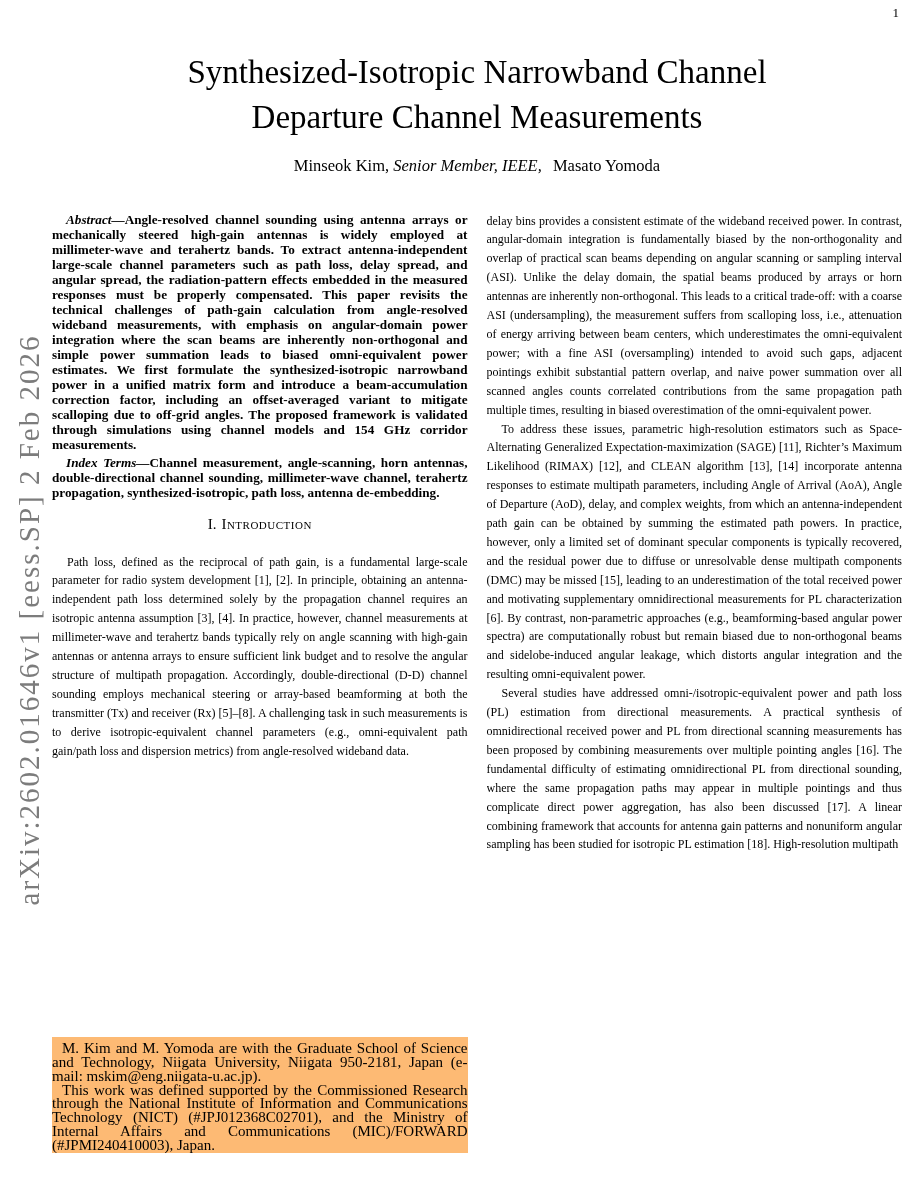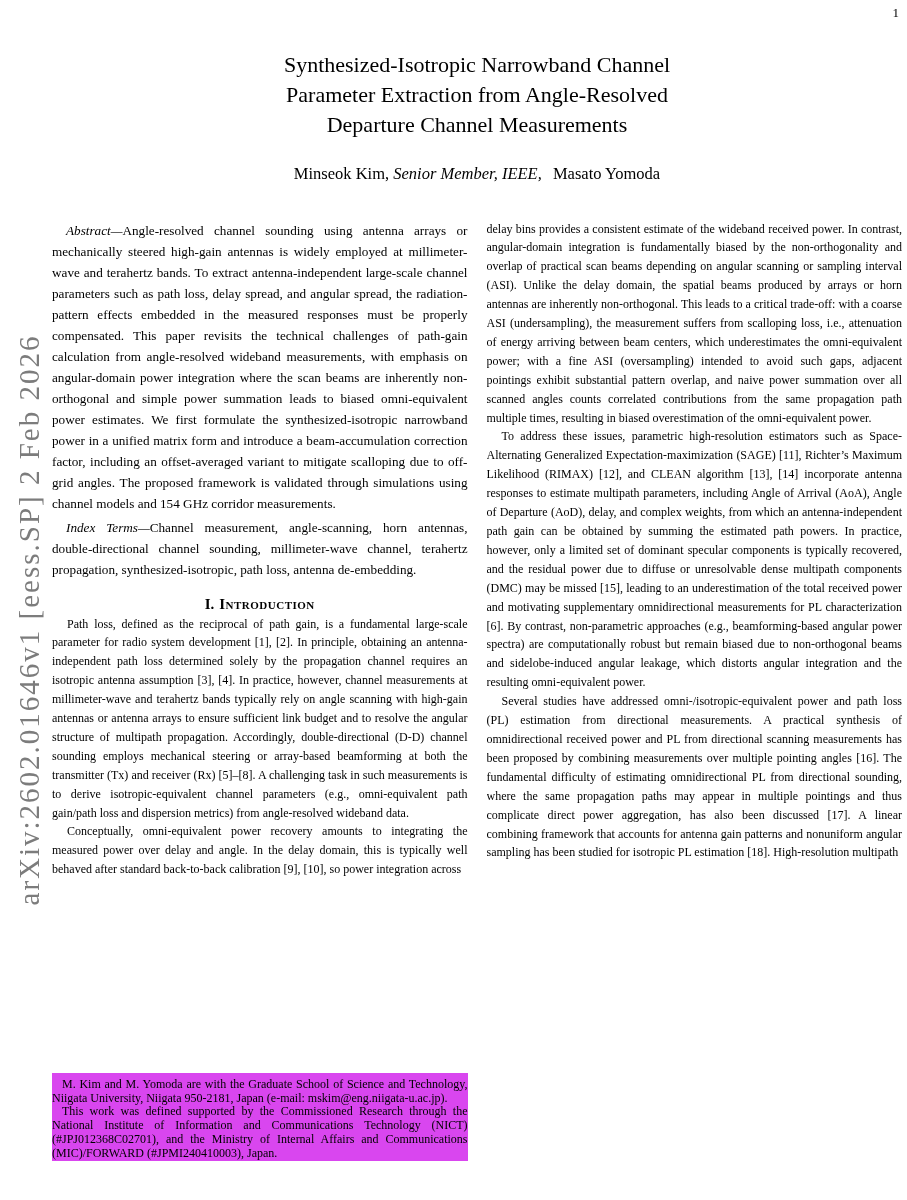--- a/index.html
+++ b/index.html
@@ -38,28 +38,28 @@
   .content {
     position: absolute;
     left: 52px;
     top: 0;
     width: 850px;
   }
 
   h1.title {
     margin-top: 50px;
     text-align: center;
-    font-size: 22px;
+    font-size: 33px;
     font-weight: normal;
     line-height: 1.36;
   }
   .title-line { display: block; }
 
   .authors {
-    margin-top: 24px;
+    margin-top: 16px;
     text-align: center;
     font-size: 16.5px;
     line-height: 1.2;
   }
   .italic { font-style: italic; }
   .author2 { margin-left: 7px; }
 
   .columns {
     display: flex;
     gap: 19px;
@@ -71,78 +71,77 @@
     height: 941px;
     overflow: hidden;
   }
   .right-col {
     height: 941px;
     overflow: hidden;
   }
 
   p.abstract, p.index-terms {
     font-size: 13.2px;
-    font-weight: normal;
-    line-height: 21px;
+    font-weight: bold;
+    line-height: 15px;
     text-align: justify;
     text-indent: 14px;
     hyphens: auto;
   }
   p.index-terms { margin-top: 3px; }
   .abs-label { font-style: italic; }
 
   h2.section-heading {
     margin-top: 16px;
-    margin-bottom: 2px;
+    margin-bottom: 20px;
     text-align: center;
     font-size: 15px;
-    font-weight: bold;
+    font-weight: normal;
   }
   .smallcaps {
     font-variant: small-caps;
     letter-spacing: 0.5px;
     margin-left: 5px;
   }
 
   p.body-par {
     font-size: 12px;
     line-height: 18.9px;
     text-align: justify;
     hyphens: auto;
   }
   p.indent { text-indent: 15px; }
 
   .footnote {
     position: absolute;
     left: 0;
     bottom: 0;
     width: 100%;
-    background: #d946ef;
+    background: #fdba74;
     padding-top: 5px;
-    font-size: 12px;
+    font-size: 15px;
     line-height: 13.8px;
     text-align: justify;
     hyphens: auto;
   }
   .footnote p { text-indent: 10px; }
 </style>
 </head>
 <body>
 
 <div class="page">
 
   <div class="page-number">1</div>
 
   <div class="arxiv-stamp">arXiv:2602.01646v1 [eess.SP] 2 Feb 2026</div>
 
   <div class="content">
 
     <h1 class="title">
       <span class="title-line">Synthesized-Isotropic Narrowband Channel</span>
-      <span class="title-line">Parameter Extraction from Angle-Resolved</span>
       <span class="title-line">Departure Channel Measurements</span>
     </h1>
 
     <div class="authors">
       <span>Minseok Kim,</span>
       <span class="italic">Senior Member, IEEE,</span>
       <span class="author2">Masato Yomoda</span>
     </div>
 
     <div class="columns">
@@ -150,21 +149,20 @@
       <div class="col left-col">
 
         <p class="abstract"><span class="abs-label">Abstract—</span><span>Angle-resolved channel sounding using antenna arrays or mechanically steered high-gain antennas is widely employed at millimeter-wave and terahertz bands. To extract antenna-independent large-scale channel parameters such as path loss, delay spread, and angular spread, the radiation-pattern effects embedded in the measured responses must be properly compensated. This paper revisits the technical challenges of path-gain calculation from angle-resolved wideband measurements, with emphasis on angular-domain power integration where the scan beams are inherently non-orthogonal and simple power summation leads to biased omni-equivalent power estimates. We first formulate the synthesized-isotropic narrowband power in a unified matrix form and introduce a beam-accumulation correction factor, including an offset-averaged variant to mitigate scalloping due to off-grid angles. The proposed framework is validated through simulations using channel models and 154 GHz corridor measurements.</span></p>
 
         <p class="index-terms"><span class="abs-label">Index Terms—</span><span>Channel measurement, angle-scanning, horn antennas, double-directional channel sounding, millimeter-wave channel, terahertz propagation, synthesized-isotropic, path loss, antenna de-embedding.</span></p>
 
         <h2 class="section-heading"><span>I.</span><span class="smallcaps">Introduction</span></h2>
 
         <p class="body-par indent">Path loss, defined as the reciprocal of path gain, is a fundamental large-scale parameter for radio system development [1], [2]. In principle, obtaining an antenna-independent path loss determined solely by the propagation channel requires an isotropic antenna assumption [3], [4]. In practice, however, channel measurements at millimeter-wave and terahertz bands typically rely on angle scanning with high-gain antennas or antenna arrays to ensure sufficient link budget and to resolve the angular structure of multipath propagation. Accordingly, double-directional (D-D) channel sounding employs mechanical steering or array-based beamforming at both the transmitter (Tx) and receiver (Rx) [5]–[8]. A challenging task in such measurements is to derive isotropic-equivalent channel parameters (e.g., omni-equivalent path gain/path loss and dispersion metrics) from angle-resolved wideband data.</p>
 
-        <p class="body-par indent">Conceptually, omni-equivalent power recovery amounts to integrating the measured power over delay and angle. In the delay domain, this is typically well behaved after standard back-to-back calibration [9], [10], so power integration across</p>
 
         <div class="footnote">
           <p>M. Kim and M. Yomoda are with the Graduate School of Science and Technology, Niigata University, Niigata 950-2181, Japan (e-mail: mskim@eng.niigata-u.ac.jp).</p>
           <p>This work was defined supported by the Commissioned Research through the National Institute of Information and Communications Technology (NICT) (#JPJ012368C02701), and the Ministry of Internal Affairs and Communications (MIC)/FORWARD (#JPMI240410003), Japan.</p>
         </div>
 
       </div>
 
       <div class="col right-col">
 

